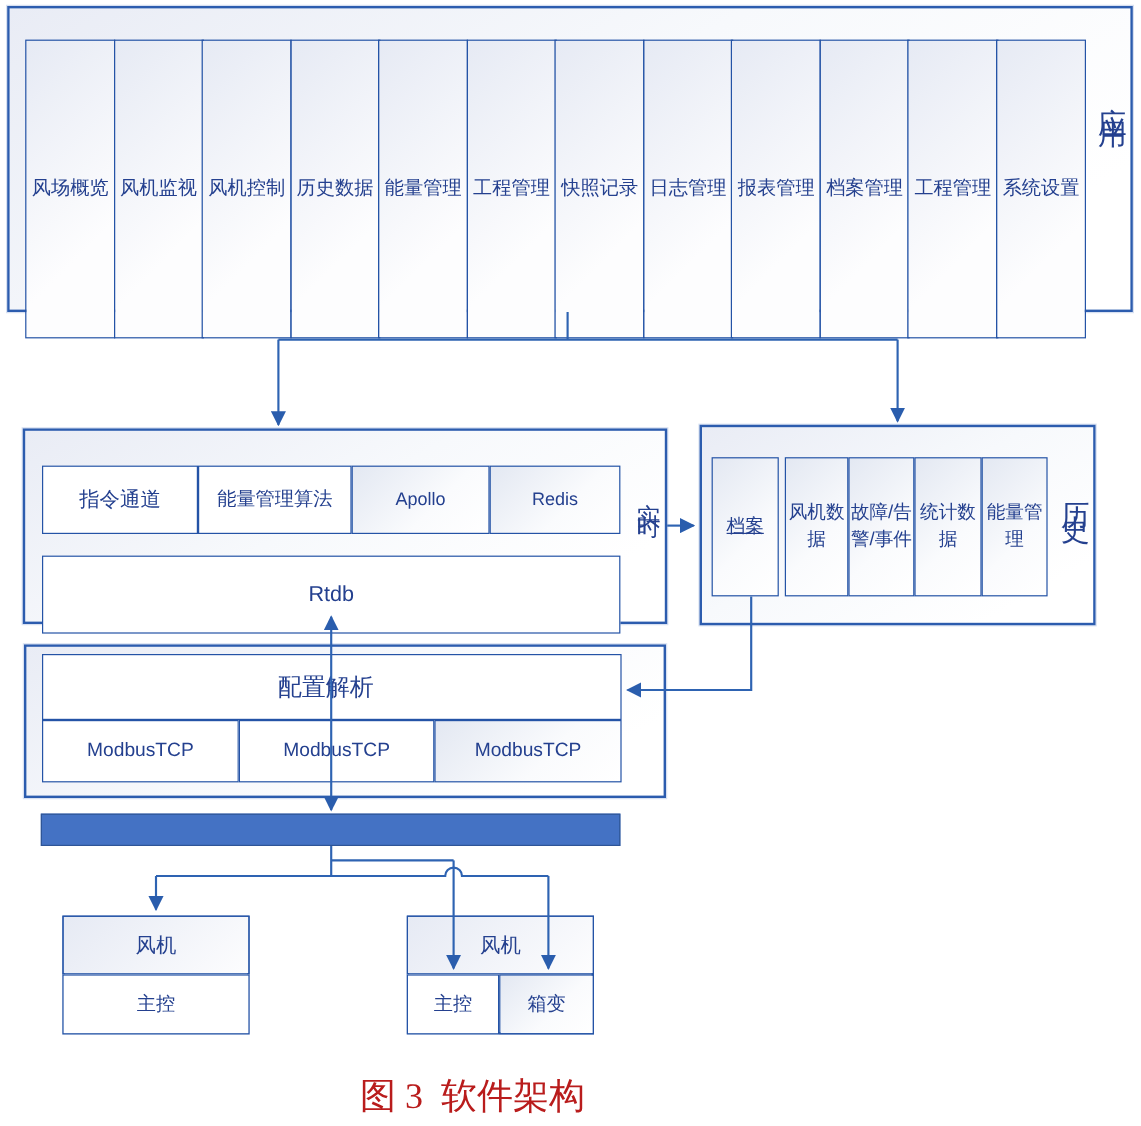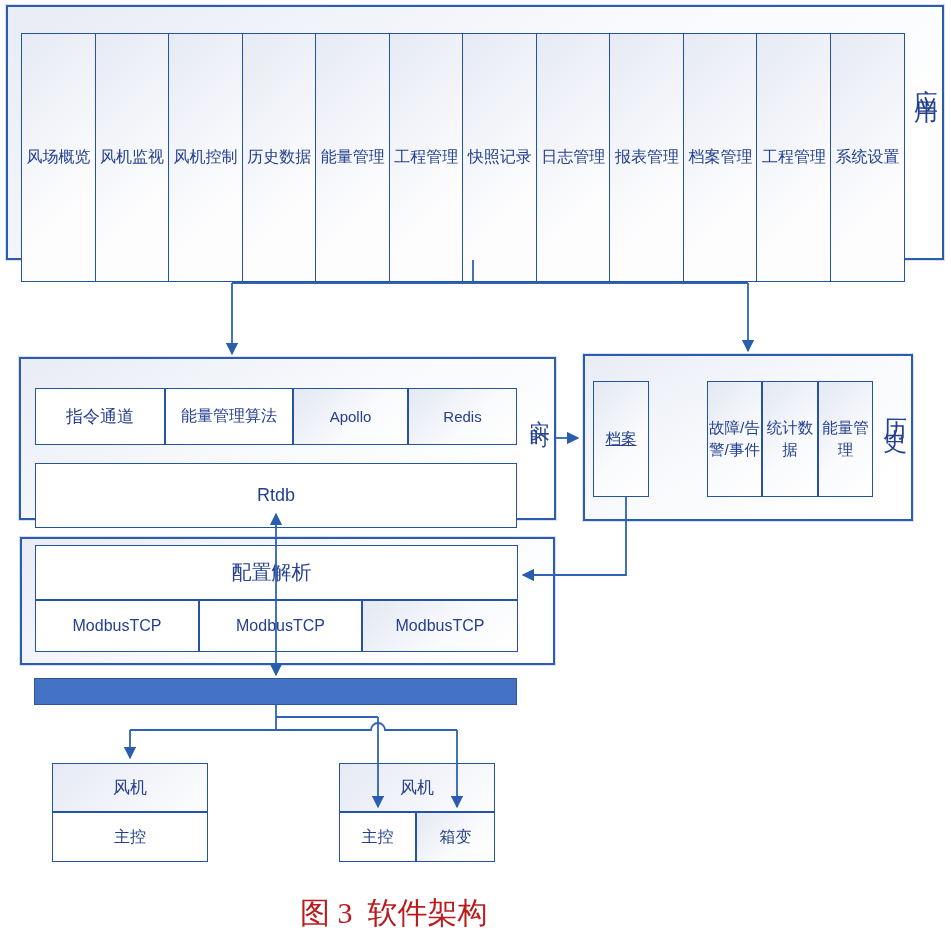--- a/index.html
+++ b/index.html
@@ -76,20 +76,21 @@
   <div class="cell" style="left:165px;top:388px;width:128px;height:57px;font-size:16px;">能量管理算法</div>
   <div class="cell grad latin" style="left:293px;top:388px;width:115px;height:57px;">Apollo</div>
   <div class="cell grad latin" style="left:408px;top:388px;width:109px;height:57px;">Redis</div>
   <div class="cell latin" style="left:35px;top:445px;width:482px;height:65px;font-size:18px;margin-top:18px;">Rtdb</div>
 
   <div class="vlabel" style="left:527px;top:404px;transform:none;font-size:20px;letter-spacing:8px;">实时</div>
 
   <div class="panel" style="left:583px;top:354px;width:330px;height:167px;"></div>
 
   <div class="cell grad wrapcell" style="left:593px;top:381px;width:56px;height:116px;text-decoration:underline;">档案</div>
+  <div class="cell grad wrapcell" style="left:654px;top:381px;width:53px;height:116px;">风机数据</div>
   <div class="cell grad wrapcell" style="left:707px;top:381px;width:55px;height:116px;">故障/告警/事件</div>
   <div class="cell grad wrapcell" style="left:762px;top:381px;width:56px;height:116px;">统计数据</div>
   <div class="cell grad wrapcell" style="left:818px;top:381px;width:55px;height:116px;">能量管理</div>
 
   <div class="vlabel" style="left:879px;top:400px;transform:none;font-size:24px;letter-spacing:10px;">历史</div>
 
   <div class="panel" style="left:20px;top:537px;width:535px;height:128px;"></div>
 
   <div class="cell" style="left:35px;top:545px;width:483px;height:55px;justify-content:center;padding-right:10px;font-size:20px;">
     <span>配置解析</span>

